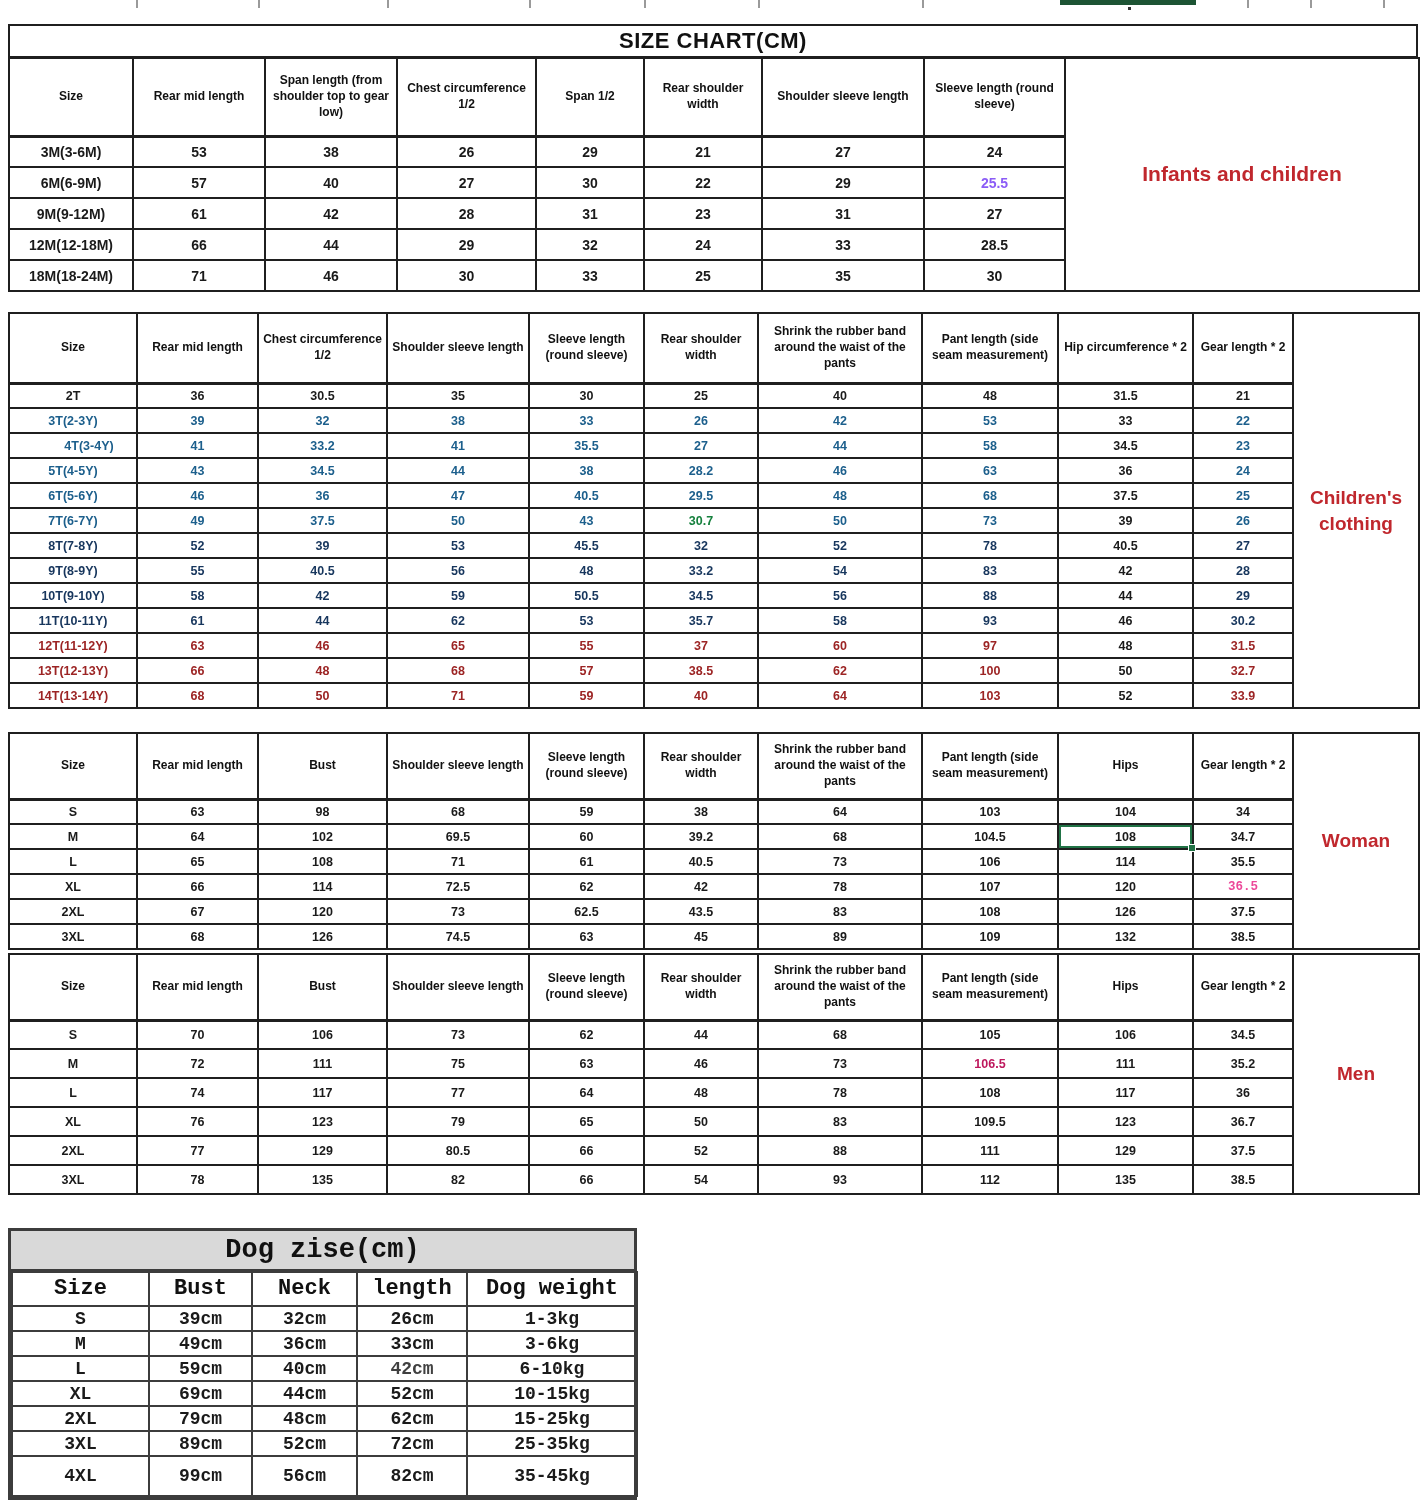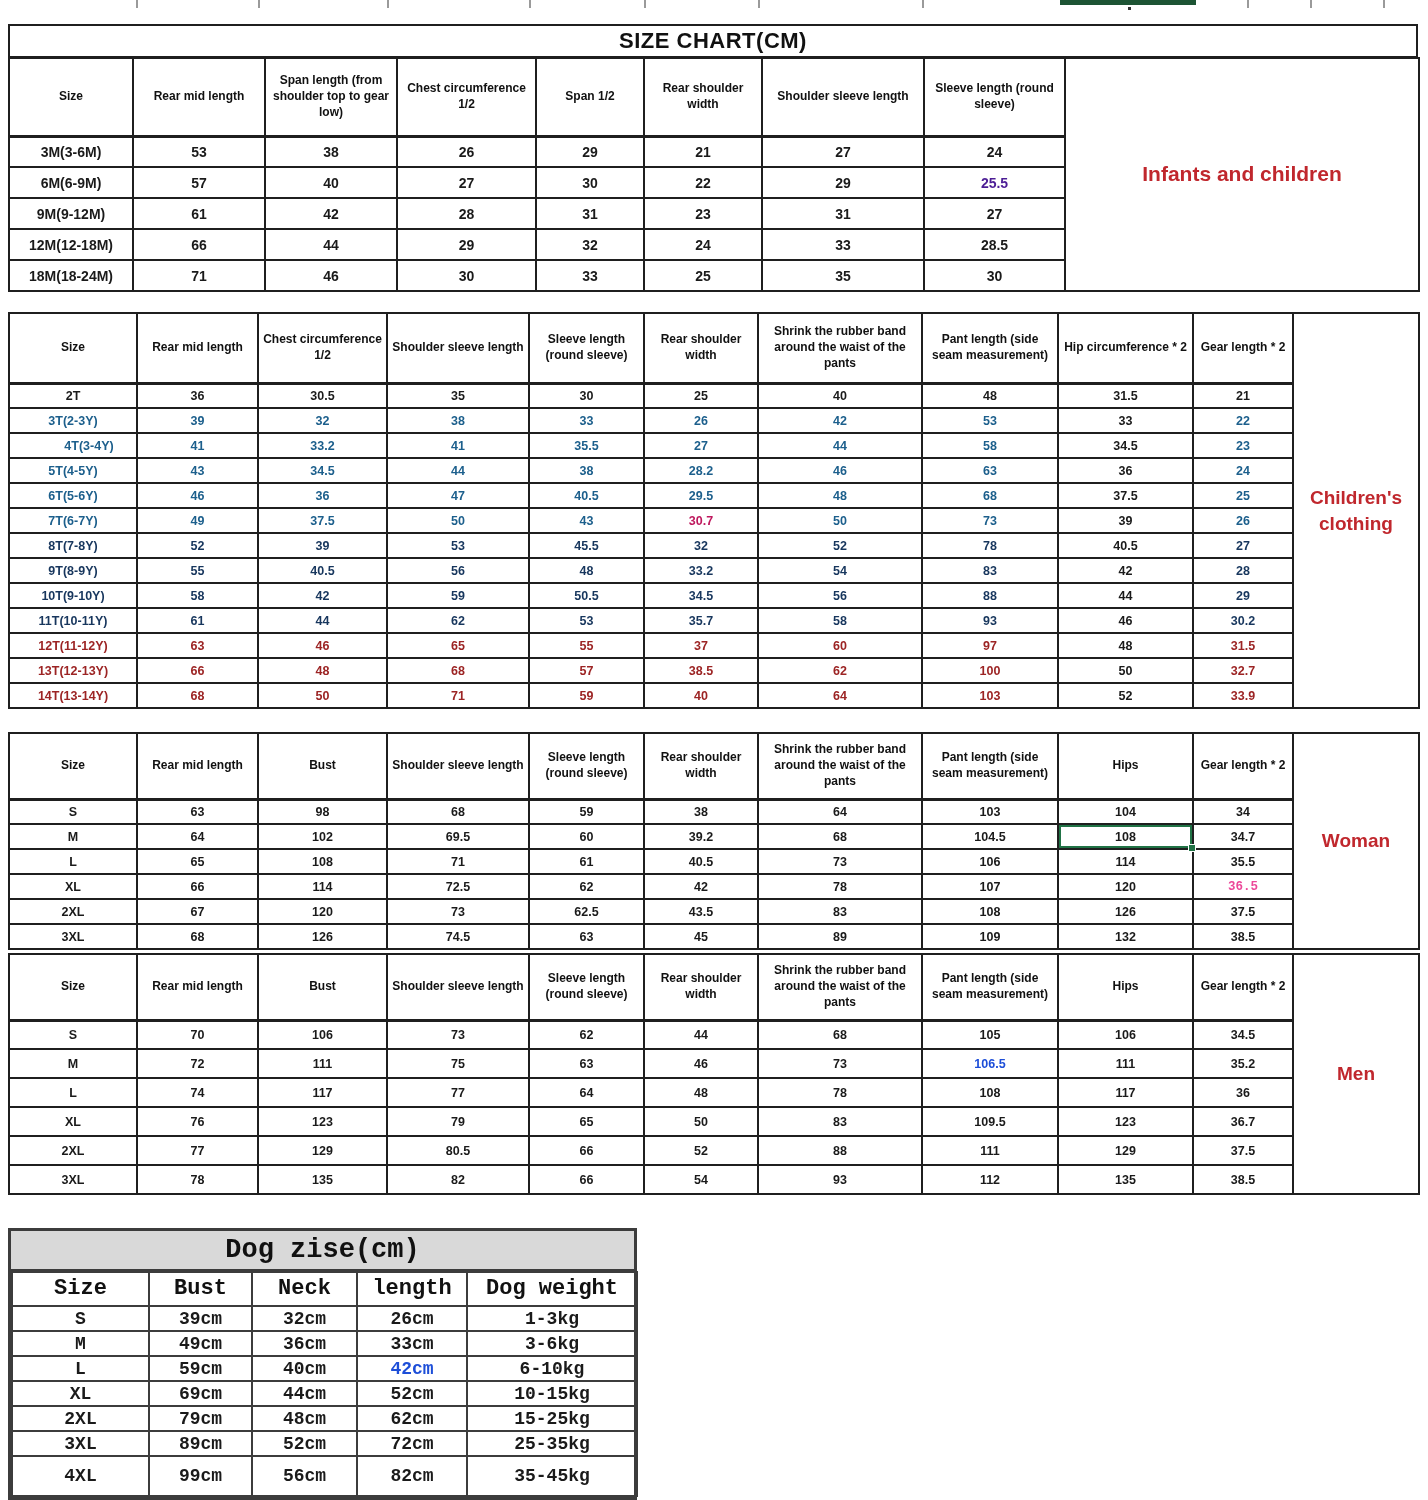--- a/index.html
+++ b/index.html
@@ -144,21 +144,21 @@
             <td style="color: rgb(26, 26, 26);">24</td>
           </tr>
           <tr>
             <th style="color: rgb(26, 26, 26);">6M(6-9M)</th>
             <td style="color: rgb(26, 26, 26);">57</td>
             <td style="color: rgb(26, 26, 26);">40</td>
             <td style="color: rgb(26, 26, 26);">27</td>
             <td style="color: rgb(26, 26, 26);">30</td>
             <td style="color: rgb(26, 26, 26);">22</td>
             <td style="color: rgb(26, 26, 26);">29</td>
-            <td style="color: #4c1d95;">25.5</td>
+            <td style="color: #8b5cf6;">25.5</td>
           </tr>
           <tr>
             <th style="color: rgb(26, 26, 26);">9M(9-12M)</th>
             <td style="color: rgb(26, 26, 26);">61</td>
             <td style="color: rgb(26, 26, 26);">42</td>
             <td style="color: rgb(26, 26, 26);">28</td>
             <td style="color: rgb(26, 26, 26);">31</td>
             <td style="color: rgb(26, 26, 26);">23</td>
             <td style="color: rgb(26, 26, 26);">31</td>
             <td style="color: rgb(26, 26, 26);">27</td>
@@ -276,21 +276,21 @@
             <td style="color: rgb(28, 95, 140);">68</td>
             <td style="color: rgb(26, 26, 26);">37.5</td>
             <td style="color: rgb(28, 95, 140);">25</td>
           </tr>
           <tr>
             <th style="color: rgb(28, 95, 140);">7T(6-7Y)</th>
             <td style="color: rgb(28, 95, 140);">49</td>
             <td style="color: rgb(28, 95, 140);">37.5</td>
             <td style="color: rgb(28, 95, 140);">50</td>
             <td style="color: rgb(28, 95, 140);">43</td>
-            <td style="color: #be185d;">30.7</td>
+            <td style="color: #15803d;">30.7</td>
             <td style="color: rgb(28, 95, 140);">50</td>
             <td style="color: rgb(28, 95, 140);">73</td>
             <td style="color: rgb(26, 26, 26);">39</td>
             <td style="color: rgb(28, 95, 140);">26</td>
           </tr>
           <tr>
             <th style="color: rgb(23, 54, 93);">8T(7-8Y)</th>
             <td style="color: rgb(23, 54, 93);">52</td>
             <td style="color: rgb(23, 54, 93);">39</td>
             <td style="color: rgb(23, 54, 93);">53</td>
@@ -526,21 +526,21 @@
             <td style="color: rgb(26, 26, 26);">34.5</td>
           </tr>
           <tr>
             <th style="color: rgb(26, 26, 26);">M</th>
             <td style="color: rgb(26, 26, 26);">72</td>
             <td style="color: rgb(26, 26, 26);">111</td>
             <td style="color: rgb(26, 26, 26);">75</td>
             <td style="color: rgb(26, 26, 26);">63</td>
             <td style="color: rgb(26, 26, 26);">46</td>
             <td style="color: rgb(26, 26, 26);">73</td>
-            <td style="color: #1d4ed8; text-align: center;">106.5</td>
+            <td style="color: #be185d; text-align: center;">106.5</td>
             <td style="color: rgb(26, 26, 26);">111</td>
             <td style="color: rgb(26, 26, 26);">35.2</td>
           </tr>
           <tr>
             <th style="color: rgb(26, 26, 26);">L</th>
             <td style="color: rgb(26, 26, 26);">74</td>
             <td style="color: rgb(26, 26, 26);">117</td>
             <td style="color: rgb(26, 26, 26);">77</td>
             <td style="color: rgb(26, 26, 26);">64</td>
             <td style="color: rgb(26, 26, 26);">48</td>
@@ -621,21 +621,21 @@
             <th style="color: rgb(26, 26, 26);">M</th>
             <td style="color: rgb(26, 26, 26);">49cm</td>
             <td style="color: rgb(26, 26, 26);">36cm</td>
             <td style="color: rgb(26, 26, 26);">33cm</td>
             <td style="color: rgb(26, 26, 26);">3-6kg</td>
           </tr>
           <tr>
             <th style="color: rgb(26, 26, 26);">L</th>
             <td style="color: rgb(26, 26, 26);">59cm</td>
             <td style="color: rgb(26, 26, 26);">40cm</td>
-            <td style="color: #1d4ed8;">42cm</td>
+            <td style="color: #404040;">42cm</td>
             <td style="color: rgb(26, 26, 26);">6-10kg</td>
           </tr>
           <tr>
             <th style="color: rgb(26, 26, 26);">XL</th>
             <td style="color: rgb(26, 26, 26);">69cm</td>
             <td style="color: rgb(26, 26, 26);">44cm</td>
             <td style="color: rgb(26, 26, 26);">52cm</td>
             <td style="color: rgb(26, 26, 26);">10-15kg</td>
           </tr>
           <tr>

